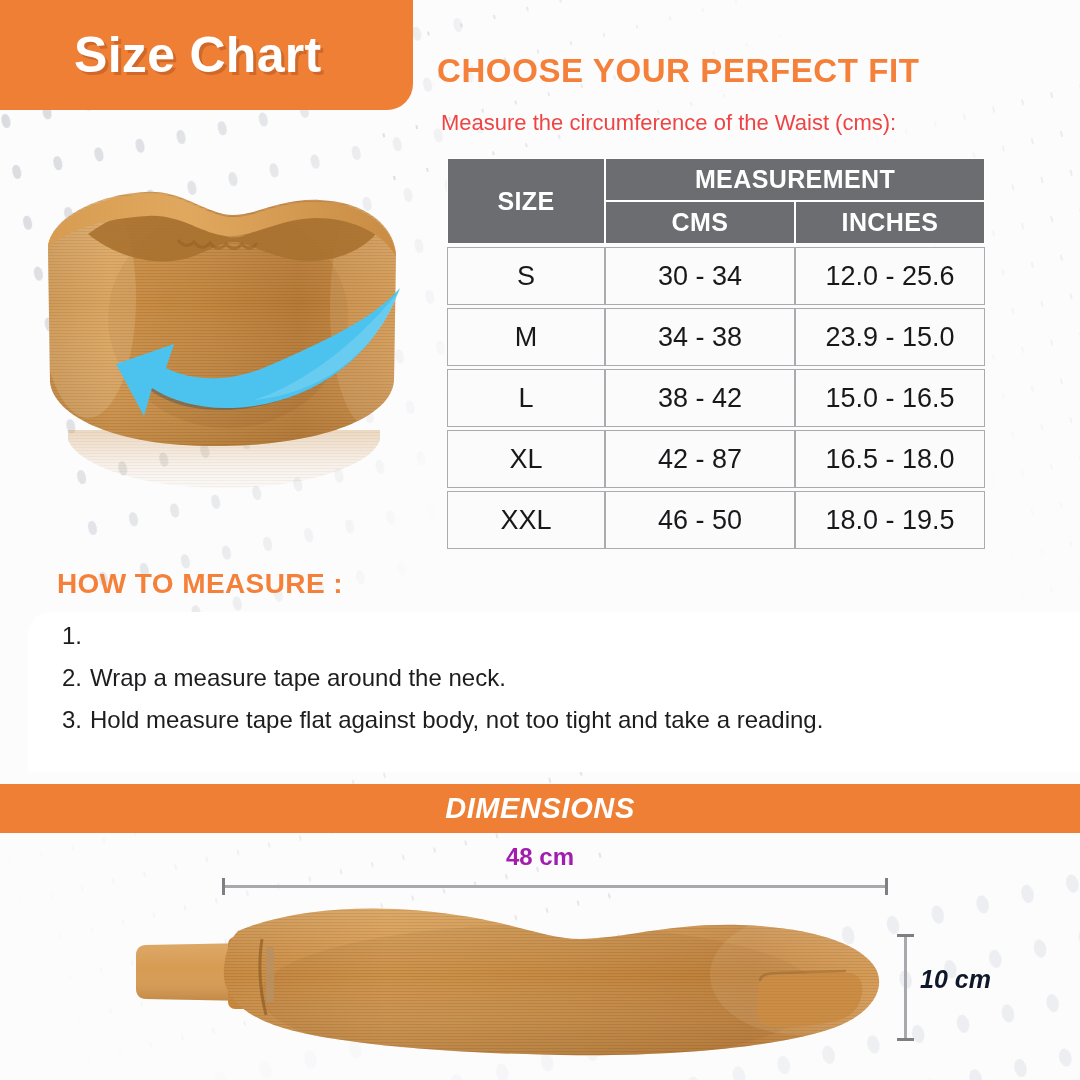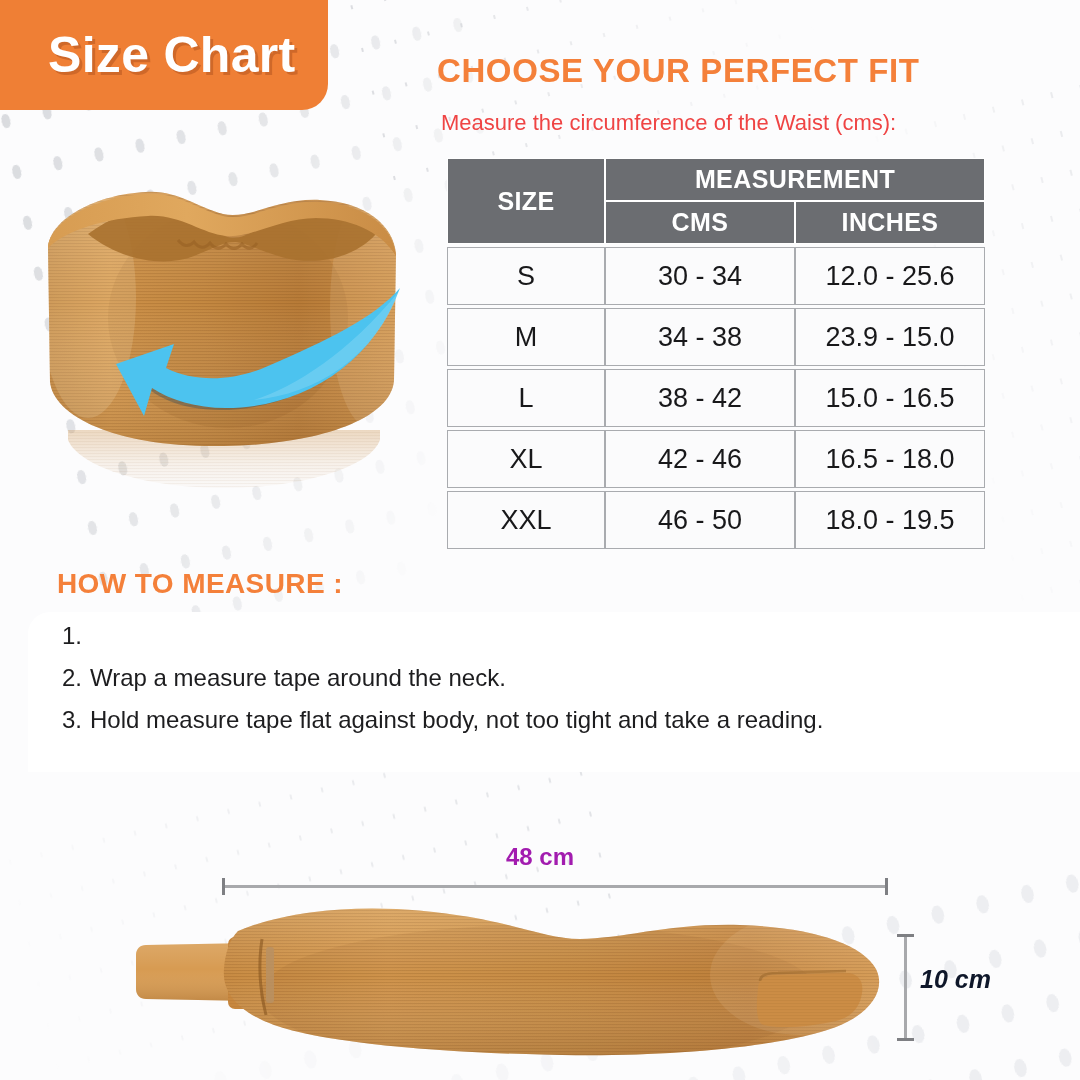--- a/index.html
+++ b/index.html
@@ -71,25 +71,25 @@
     transform: rotate(-13deg);
     transform-origin: 0 0;
     opacity: .55;
     -webkit-mask-image: linear-gradient(80deg, rgba(0,0,0,0) 2%, rgba(0,0,0,.5) 45%, rgba(0,0,0,.95) 95%);
     mask-image: linear-gradient(80deg, rgba(0,0,0,0) 2%, rgba(0,0,0,.5) 45%, rgba(0,0,0,.95) 95%);
   }
 
   
   .title-banner {
     position: absolute; left: 0; top: 0;
-    width: 328px; height: 110px;
+    width: 413px; height: 110px;
     background: #ef7f35;
     border-bottom-right-radius: 26px;
     display: flex; align-items: center;
-    padding-left: 48px;
+    padding-left: 74px;
     z-index: 6;
   }
   .title-banner .title-text {
     color: #ffffff;
     font-size: 50px;
     font-weight: bold;
     letter-spacing: .3px;
     text-shadow: 3px 3px 0 rgba(150,62,20,.35);
   }
 
@@ -377,21 +377,21 @@
       <tr>
         <td>L</td>
         <td>38 - 42</td>
         <td>15.0 - 16.5</td>
       </tr>
       <tr class="spacer-row">
           <td colspan="3"></td>
         </tr>
       <tr>
         <td>XL</td>
-        <td>42 - 46</td>
+        <td>42 - 87</td>
         <td>16.5 - 18.0</td>
       </tr>
       <tr class="spacer-row">
           <td colspan="3"></td>
         </tr>
       <tr>
         <td>XXL</td>
         <td>46 - 50</td>
         <td>18.0 - 19.5</td>
       </tr>
@@ -407,20 +407,23 @@
     <div class="how-item">
       <span class="num">2.</span>
       <span class="txt">Wrap a measure tape around the neck.</span>
     </div>
     <div class="how-item">
       <span class="num">3.</span>
       <span class="txt">Hold measure tape flat against body, not too tight and take a reading.</span>
     </div>
   </div>
 
+  <div class="dim-banner">
+    <span class="dim-text">DIMENSIONS</span>
+  </div>
 
   <div class="dim-h-label">48 cm</div>
   <div class="dim-h-line"></div>
 
   <div class="dim-v-line"></div>
   <div class="dim-v-label">10 cm</div>
 
   <div class="flat-wrap">
     <svg class="flat-svg" viewBox="0 0 800 180" xmlns="http://www.w3.org/2000/svg" aria-hidden="true">
       <defs>

